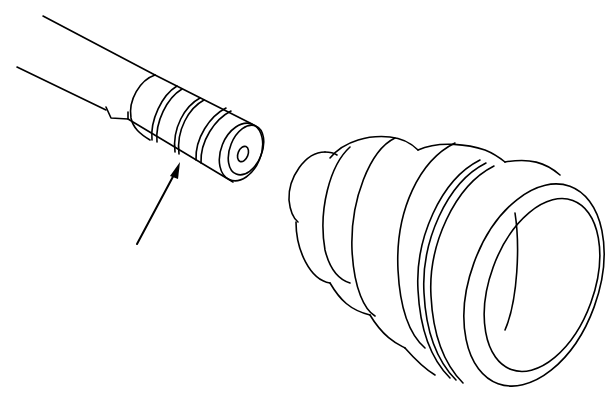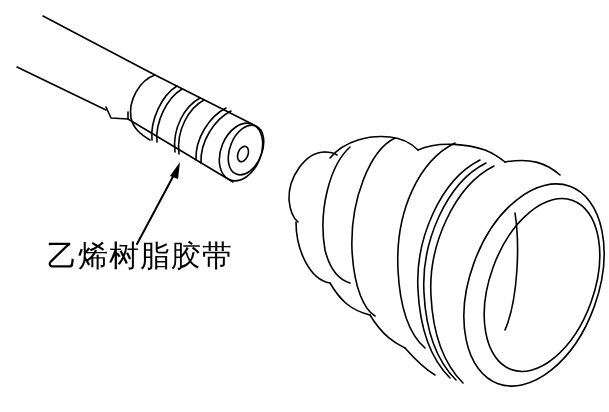--- a/index.html
+++ b/index.html
@@ -66,14 +66,13 @@
       <path d="M486 163 C446 183 421 243 424 293 C426 333 438 362 456 380"></path>
       <path d="M494 166 C454 186 428 246 431 296 C433 336 445 365 463 383"></path>
 
       <ellipse cx="534" cy="285" rx="64" ry="105" transform="rotate(20 534 285)"></ellipse>
       <ellipse cx="542" cy="285" rx="52" ry="90" transform="rotate(20 542 285)"></ellipse>
 
       <path d="M515 213 C520 245 518 300 505 330"></path>
     </g>
   </svg>
 
-  <div class="label">乙烯树脂胶带</div>
 </div>
 
 </body></html>

